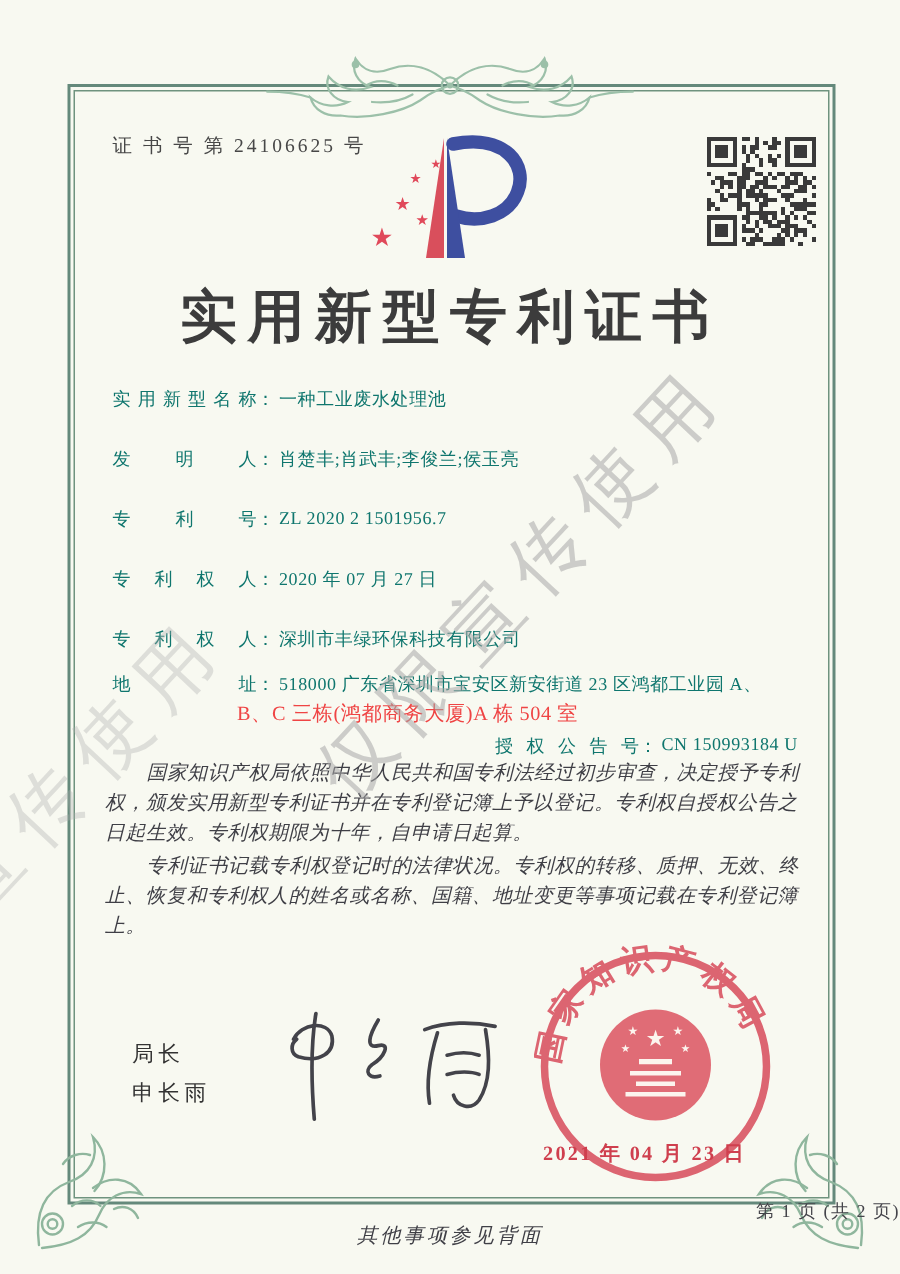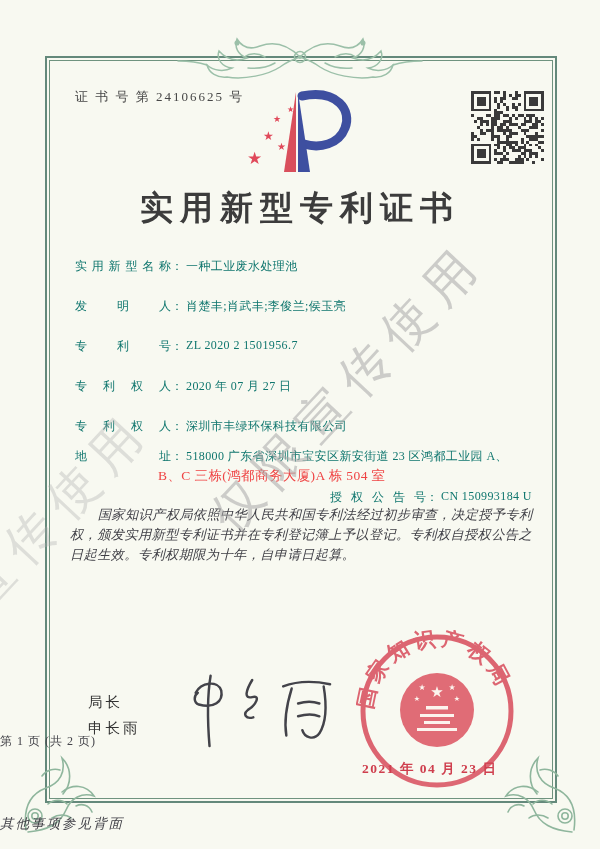--- a/index.html
+++ b/index.html
@@ -17,47 +17,47 @@
   
   .ornament-top{position:absolute;left:160px;top:31px;width:280px;height:52px;z-index:2}
   .flourish{position:absolute;width:92px;height:92px;z-index:2}
   .fl-bl{left:18px;top:744px}
   .fl-br{left:490px;top:744px;transform:scaleX(-1)}
   
   .cert-no{position:absolute;left:75px;top:88px;font-size:13px;letter-spacing:2px;color:#474747;z-index:2}
   .logo{position:absolute;left:244px;top:86px;width:112px;height:92px;z-index:2}
   .qr{position:absolute;left:471px;top:91px;width:73px;height:73px;z-index:2}
   .title{position:absolute;left:0;top:186px;width:100%;text-align:center;
-    font-size:33px;font-weight:bold;letter-spacing:7px;color:#3c3c3c;z-index:2}
+    font-size:38px;font-weight:bold;letter-spacing:7px;color:#3c3c3c;z-index:2}
   
   .row{position:absolute;left:75px;font-size:12px;white-space:nowrap;z-index:2;color:#0f766e}
   .lab{display:inline-block;width:96px;text-align:justify;text-align-last:justify;vertical-align:top}
   .sep{display:inline-block;vertical-align:top}
   .val{display:inline-block;vertical-align:top;letter-spacing:.4px}
   .r1{top:258px}.r2{top:298px}.r3{top:338px}.r4{top:378px}.r5{top:418px}
   .addr{top:448px}
   .addr2{position:absolute;left:158px;top:467px;font-size:13.5px;letter-spacing:.4px;z-index:2;color:#ef4444}
   .grant{top:489px;width:470px}
   .pair2{position:absolute;left:255px;top:0}
   
   .paras{position:absolute;left:70px;top:505px;width:466px;z-index:2}
   .paras p{font-size:13.2px;line-height:20px;text-indent:2.1em;
     font-style:italic;color:#3f3f46;letter-spacing:.4px;margin-bottom:2px}
   
   .sig-block{position:absolute;left:88px;top:690px;font-size:14.5px;letter-spacing:3px;
-    color:#333;z-index:3;font-style:normal;line-height:26px;font-family:Liberation Mono, monospace}
+    color:#333;z-index:3;font-style:normal;line-height:26px;font-family:Liberation Sans, sans-serif}
   .sig-script{position:absolute;left:185px;top:666px;width:160px;height:92px;z-index:3}
   
   .seal{position:absolute;left:356px;top:630px;width:162px;height:162px;z-index:6;pointer-events:none}
   .seal-date{position:absolute;left:362px;top:760px;font-size:13.5px;color:#cf3f4e;
     letter-spacing:1.5px;z-index:7;font-weight:bold;pointer-events:none}
   
-  .page-no{position:absolute;left:0;top:733px;width:100%;text-align:left;font-size:12px;
+  .page-no{position:absolute;left:0;top:799px;width:100%;text-align:right;font-size:12px;
     letter-spacing:1px;color:#44444a;z-index:2}
-  .back-note{position:absolute;left:0;top:815px;width:100%;font-size:13.5px;
+  .back-note{position:absolute;left:0;top:815px;width:100%;text-align:center;font-size:13.5px;
     font-style:italic;letter-spacing:2px;color:#3f3f46;z-index:2}
   
   .wm{position:absolute;z-index:5;pointer-events:none;white-space:nowrap;
     font-family:"Liberation Sans","DejaVu Sans",sans-serif;
     font-size:50px;letter-spacing:12px;transform:translate(-50%,-50%) rotate(-47deg)}
   .wm1{left:348px;top:388px;color:rgba(168,168,168,.55)}
   .wm2{left:14px;top:556px;color:rgba(172,172,172,.35)}
 </style>
 </head>
 <body>
@@ -356,20 +356,21 @@
 <div class="addr2">B、C 三栋(鸿都商务大厦)A 栋 504 室</div>
 <div class="row grant">
   <span class="pair2">
     <span class="lab">授权公告号</span><span class="sep">：</span>
     <span class="val">CN 150993184 U</span>
   </span>
 </div>
 
 <div class="paras">
   <p>国家知识产权局依照中华人民共和国专利法经过初步审查，决定授予专利权，颁发实用新型专利证书并在专利登记簿上予以登记。专利权自授权公告之日起生效。专利权期限为十年，自申请日起算。</p>
+  <p>专利证书记载专利权登记时的法律状况。专利权的转移、质押、无效、终止、恢复和专利权人的姓名或名称、国籍、地址变更等事项记载在专利登记簿上。</p>
 </div>
 
 <div class="sig-block">
   <div>局长</div>
   <div>申长雨</div>
 </div>
 <svg class="sig-script" viewBox="0 0 150 80">
   <g fill="none" stroke="#2b2b33" stroke-width="2.3" stroke-linecap="round" opacity=".88">
     <path d="M24,6 C21,24 21,48 23,72"></path>
     <path d="M10,22 C15,12 31,10 34,20 C36,30 27,37 13,33 C8,31 8,25 12,22"></path>

